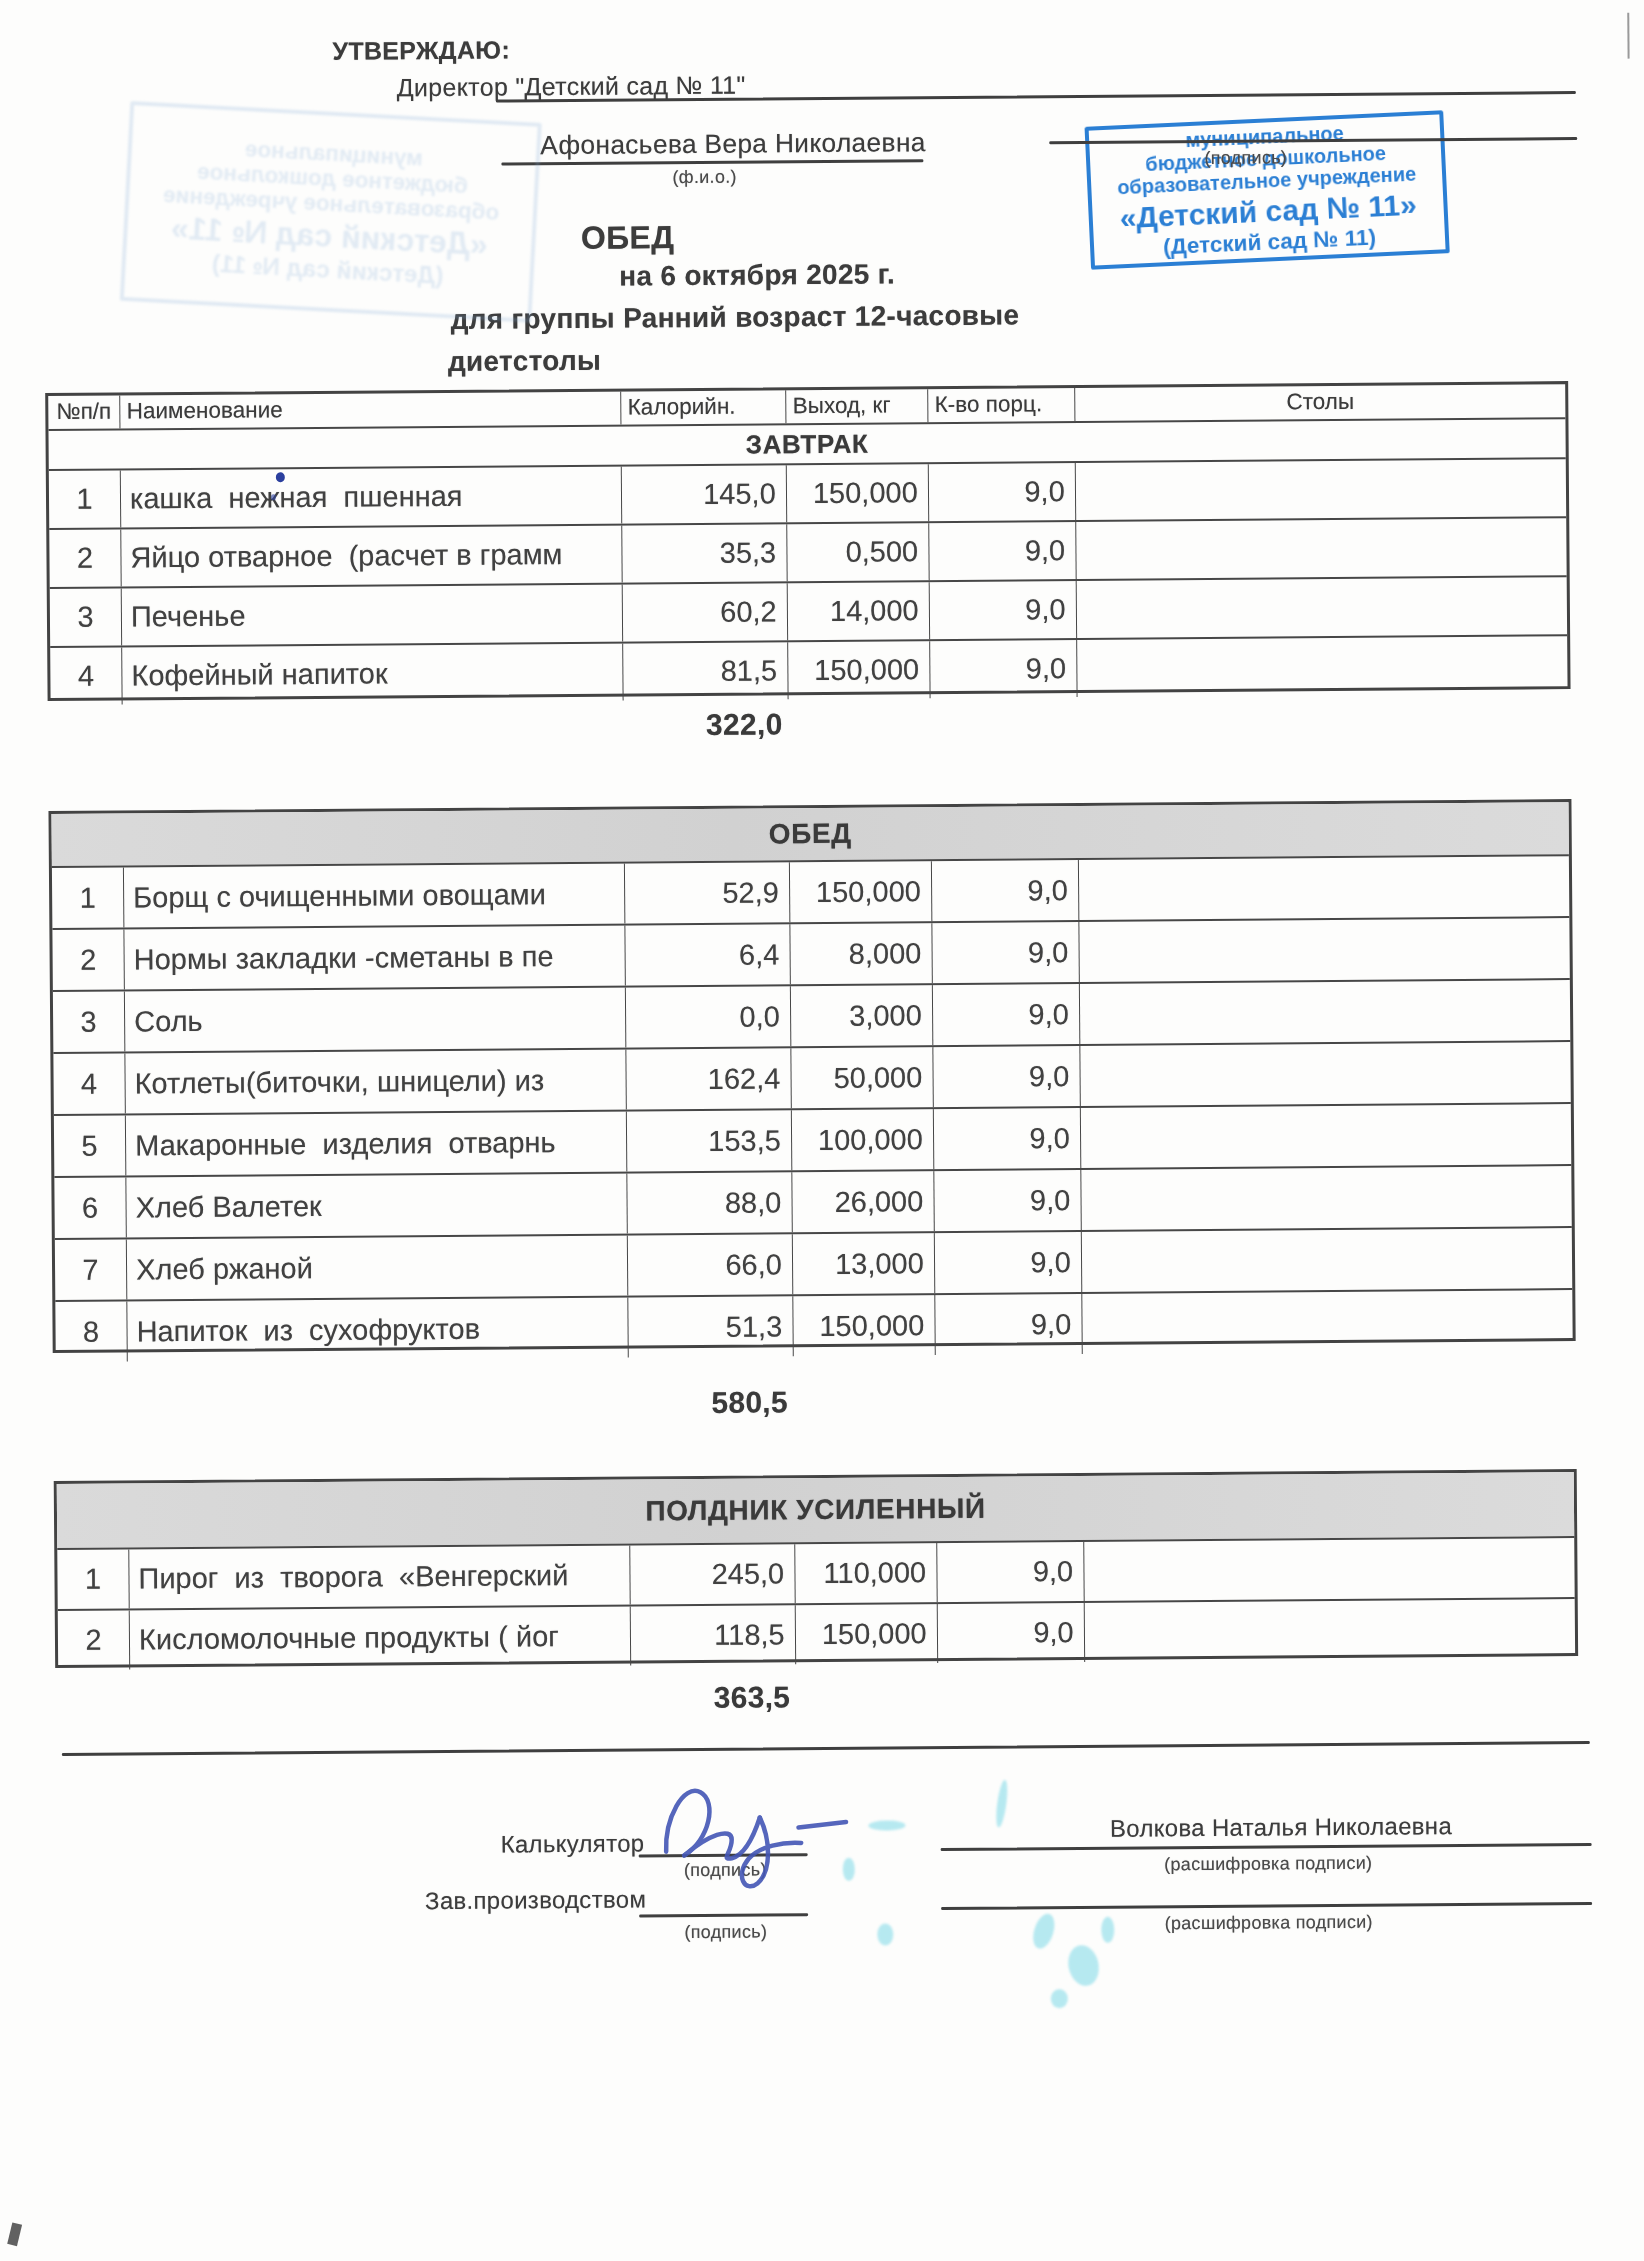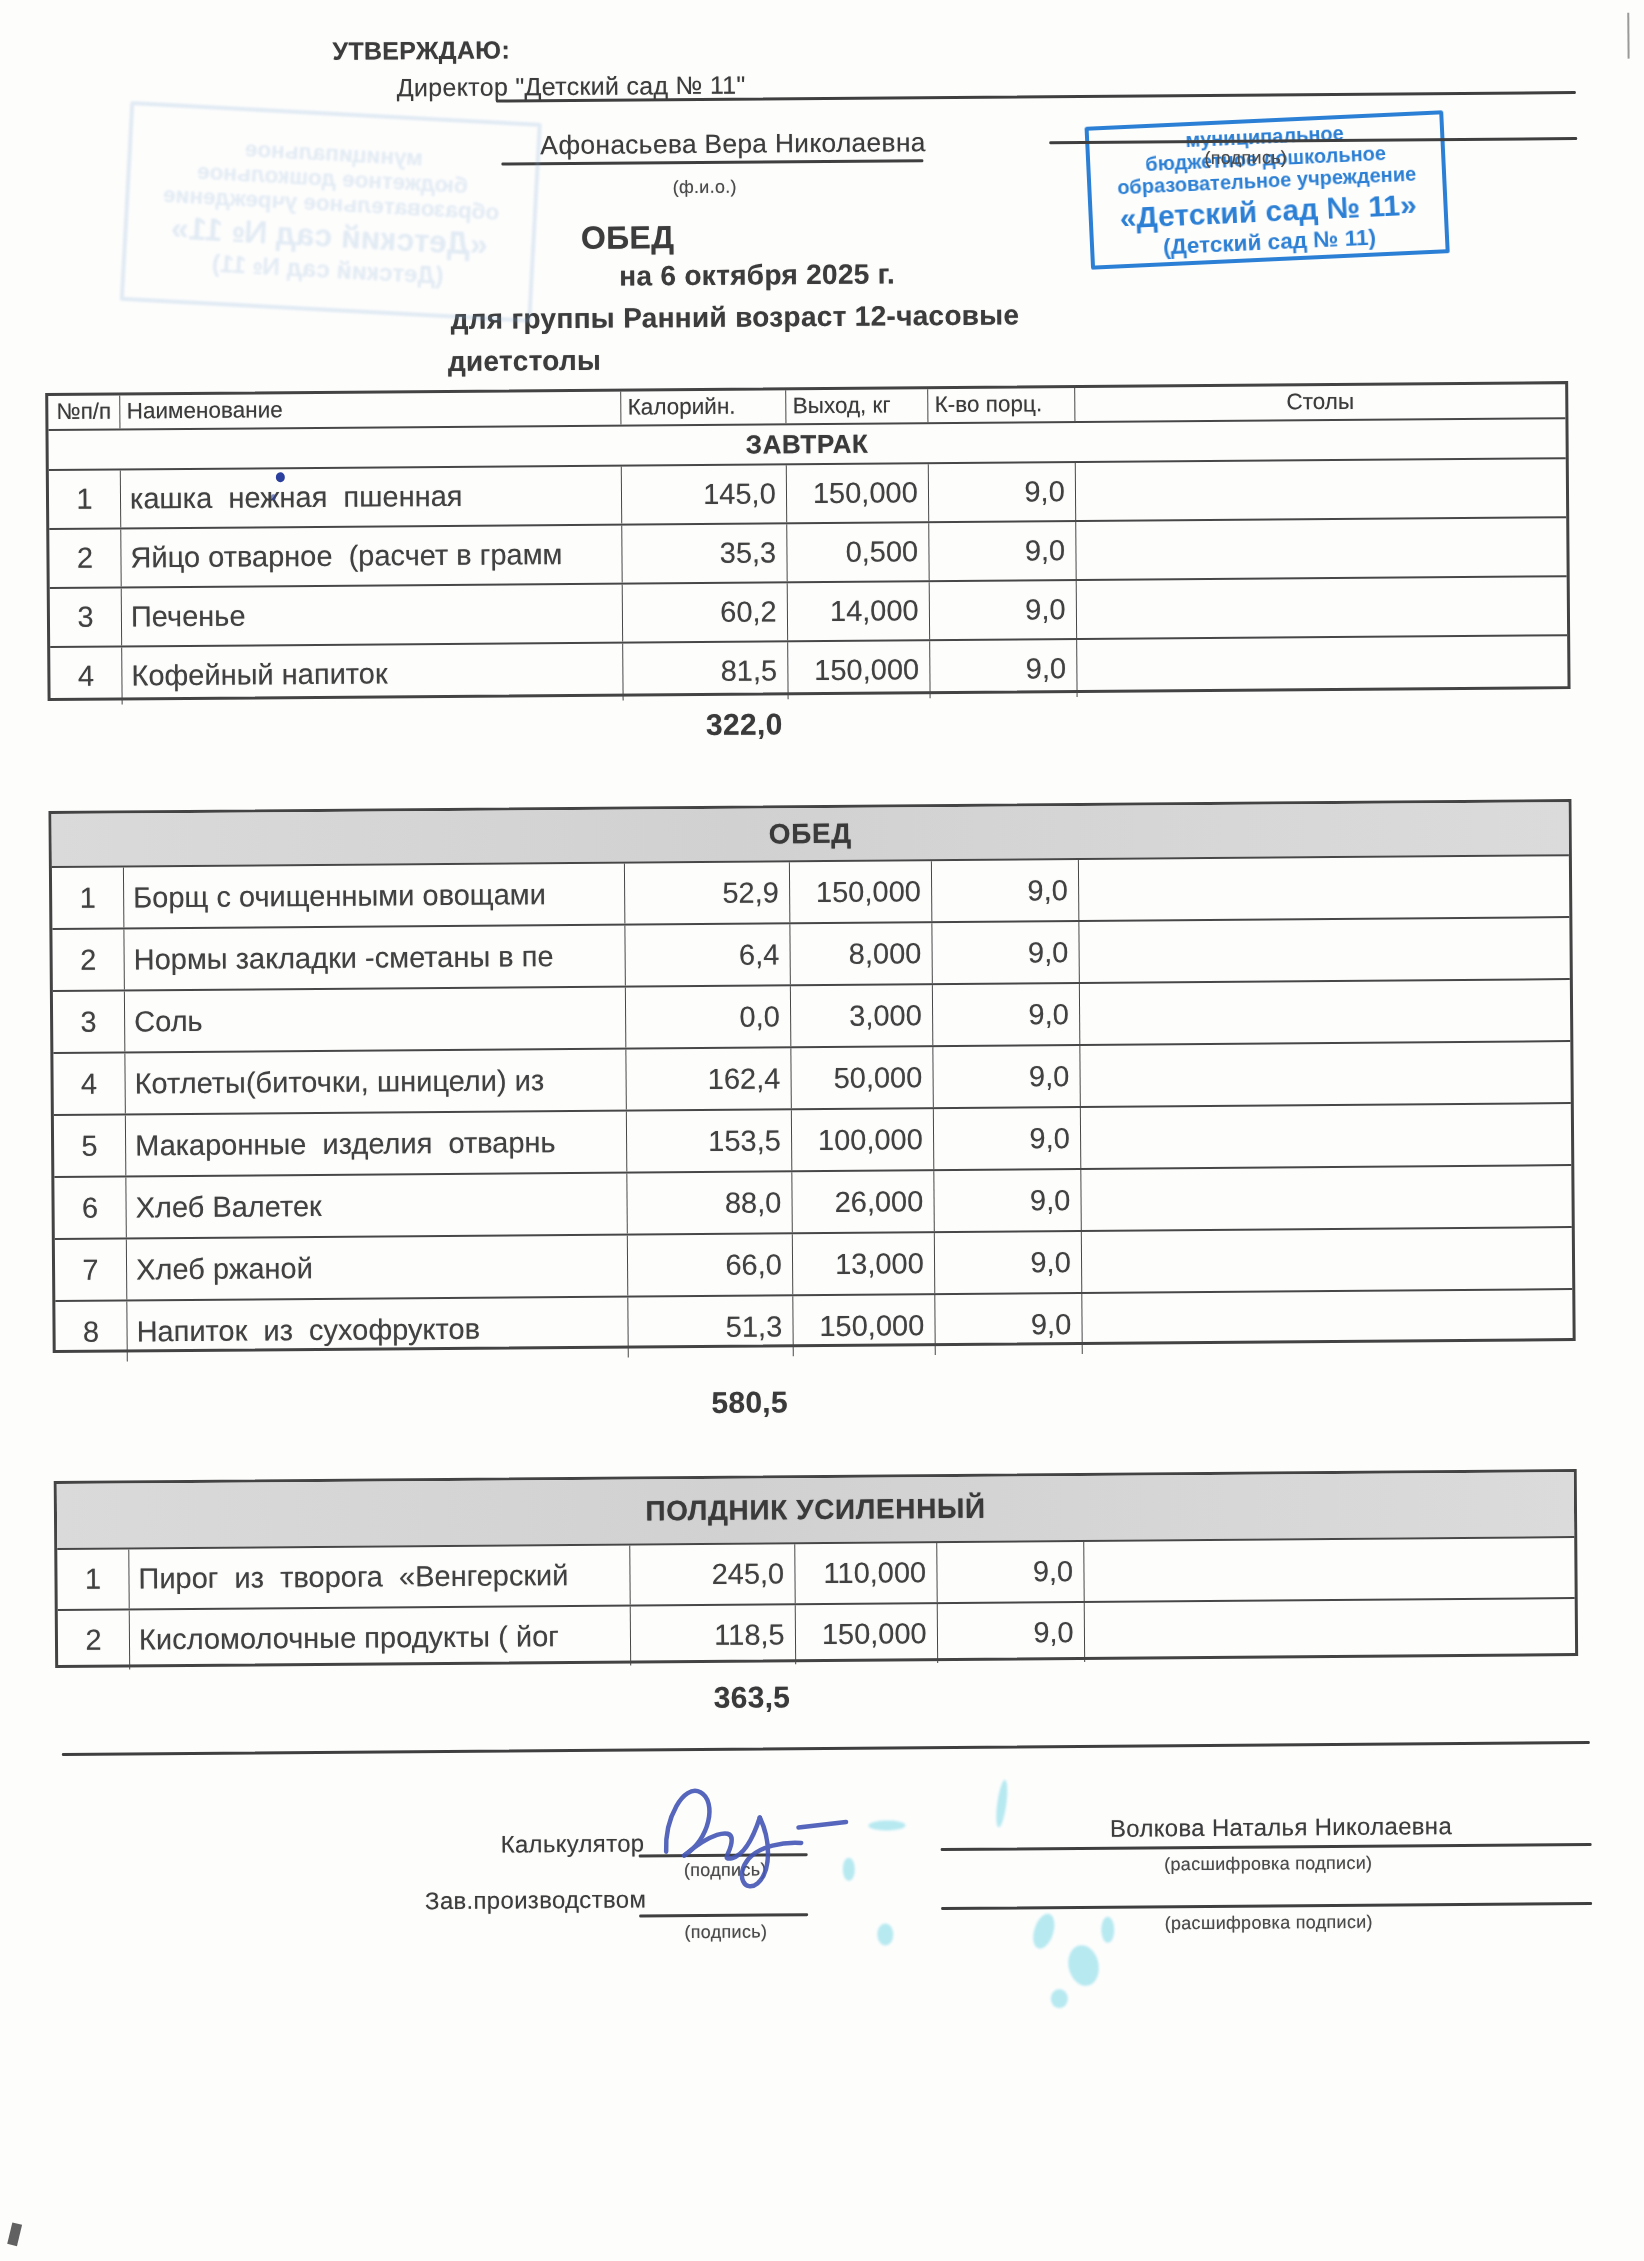--- a/index.html
+++ b/index.html
@@ -68,21 +68,21 @@
     <div class="stamp" id="stamp-ghost">
       <div class="s1">муниципальное</div>
       <div class="s1">бюджетное дошкольное</div>
       <div class="s1">образовательное учреждение</div>
       <div class="s2">«Детский сад № 11»</div>
       <div class="s3">(Детский сад № 11)</div>
     </div>
 
     <div class="abs tx" style="left:548px; top:128px; font-size:26.4px;">Афонасьева Вера Николаевна</div>
     <div class="hline" style="left:509px; top:160px; width:422px;"></div>
-    <div class="abs tx cap" style="left:680px; top:176px;">(ф.и.о.)</div>
+    <div class="abs tx cap" style="left:680px; top:166px;">(ф.и.о.)</div>
 
     <div class="hline" style="left:1057px; top:143px; width:528px; z-index:6;"></div>
     <div class="abs tx cap" style="left:1212px; top:151px; z-index:6;">(подпись)</div>
 
     <div class="stamp" id="stamp-main">
       <div class="s1">муниципальное</div>
       <div class="s1">бюджетное дошкольное</div>
       <div class="s1">образовательное учреждение</div>
       <div class="s2">«Детский сад № 11»</div>
       <div class="s3">(Детский сад № 11)</div>

